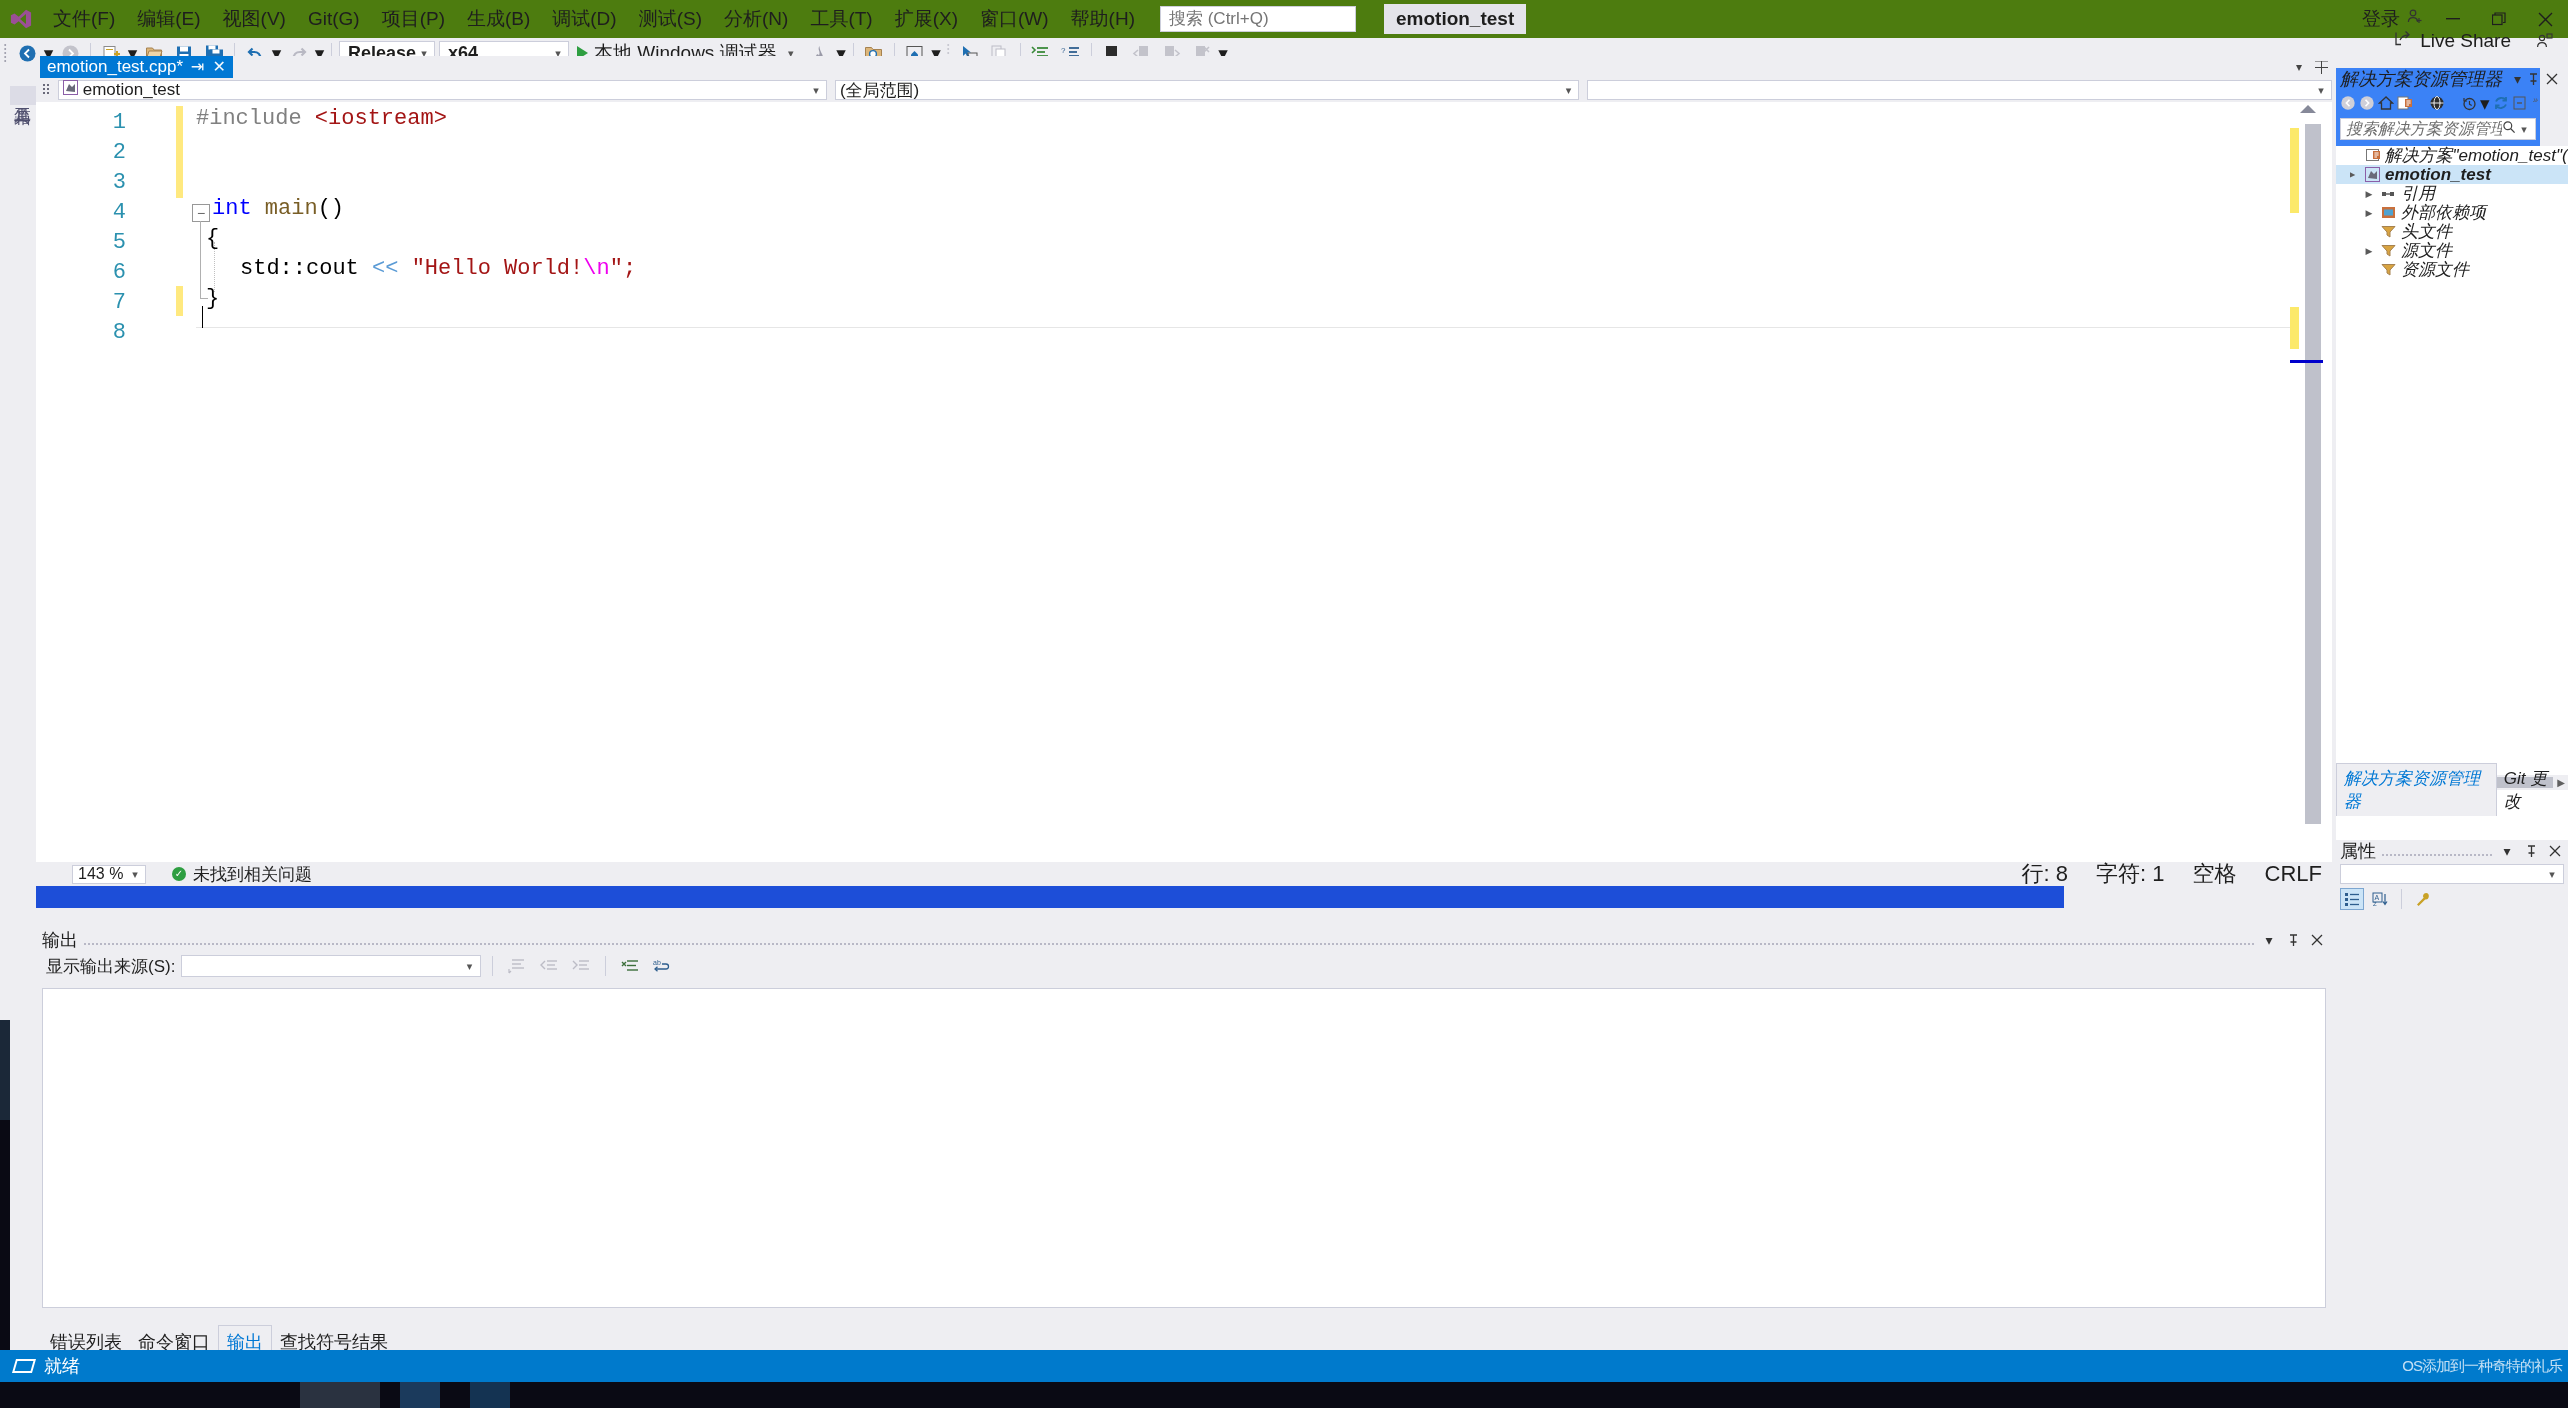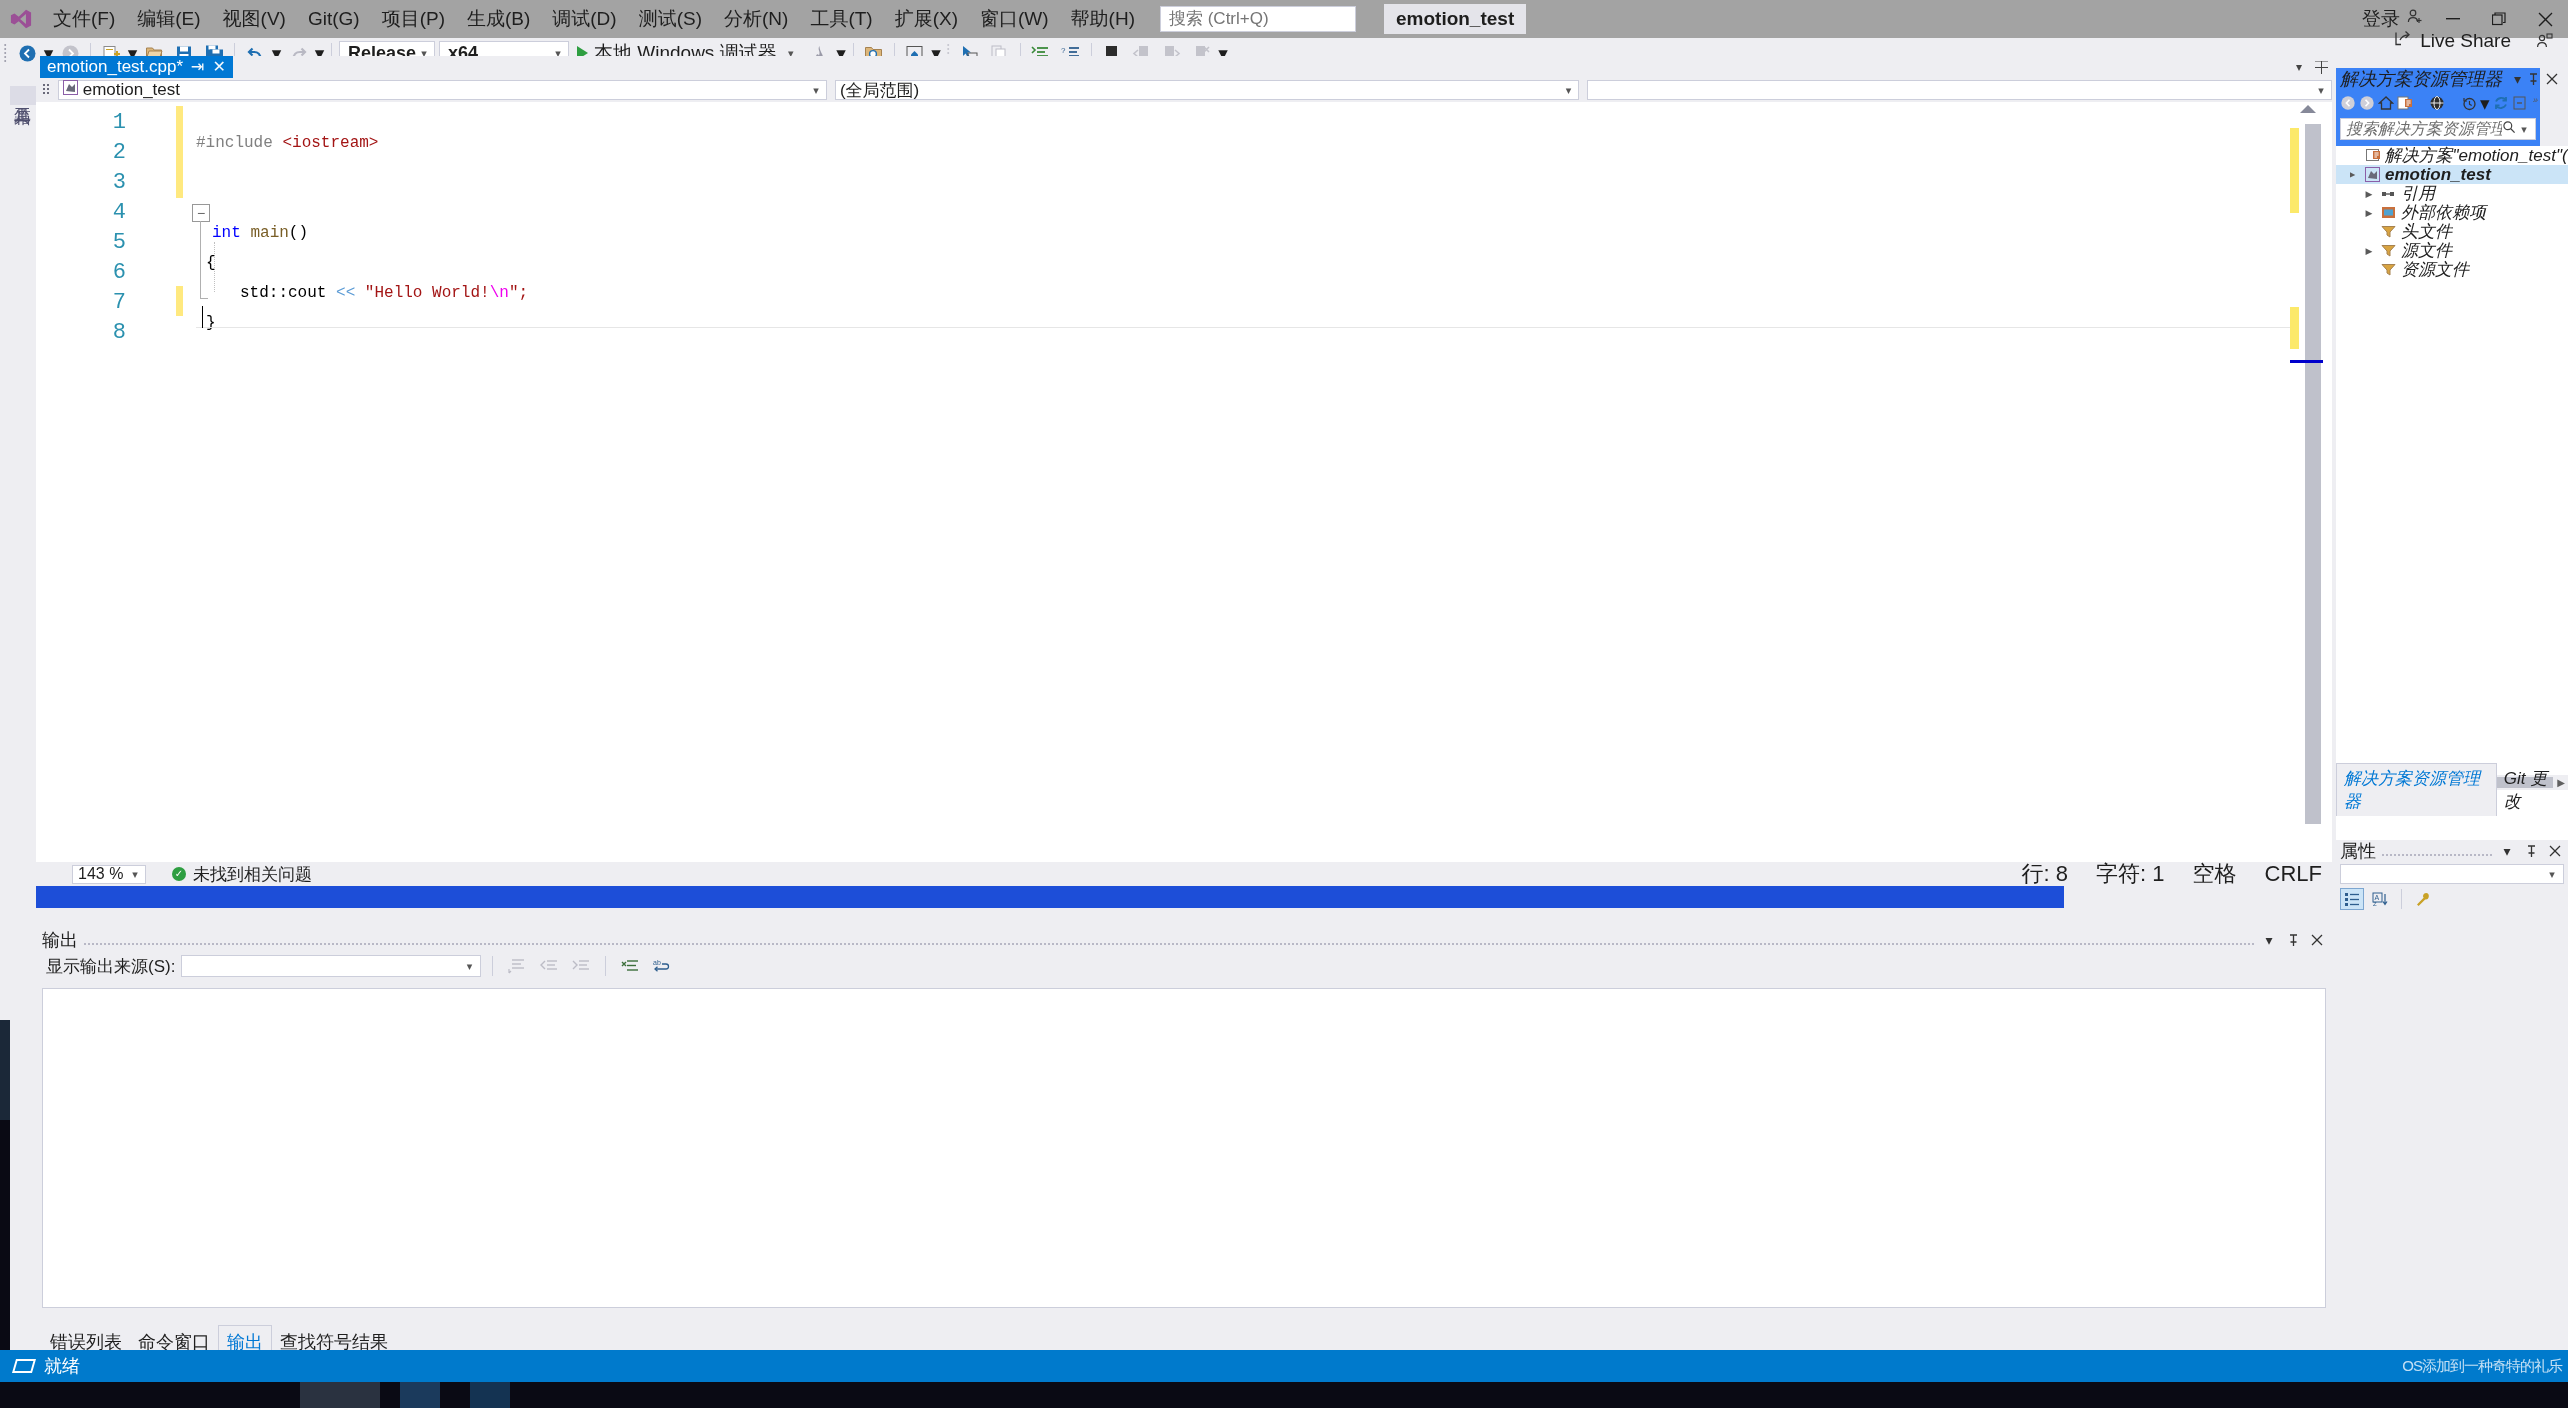--- a/index.html
+++ b/index.html
@@ -6,21 +6,21 @@
   body{
     width:2568px;height:1408px;overflow:hidden;
     background:#ECECF1;
     font-family:"Liberation Sans","DejaVu Sans",sans-serif;
     font-size:19px;color:#1e1e1e;
     -webkit-font-smoothing:antialiased;
   }
   .app{position:relative;width:2568px;height:1408px;background:#EEEEF2;}
 
   
-  .titlebar{position:absolute;left:0;top:0;width:2568px;height:38px;background:#a3a3a3;display:flex;align-items:center;}
+  .titlebar{position:absolute;left:0;top:0;width:2568px;height:38px;background:#4d7c0f;display:flex;align-items:center;}
   .vs-logo{width:42px;height:38px;display:flex;align-items:center;justify-content:center;}
   .menu{display:flex;align-items:center;height:38px;}
   .menu-item{padding:4px 11px;font-size:19px;color:#1e1e1e;line-height:22px;white-space:nowrap;cursor:default;}
   .search-box{
     margin-left:14px;width:196px;height:26px;background:#fff;border:1px solid #CCCEDB;
     display:flex;align-items:center;padding:0 6px;box-sizing:border-box;
   }
   .search-box input{border:none;outline:none;flex:1;font-size:17px;font-family:inherit;color:#6d6d6d;background:transparent;}
   .search-icon{width:16px;height:16px;flex:none;}
   .proj-chip{margin-left:28px;background:#E4E4EA;padding:4px 12px;font-size:19px;font-weight:bold;color:#1e1e1e;}
@@ -62,22 +62,22 @@
   .navbar{position:absolute;left:0;top:22px;width:2296px;height:24px;background:#EEEEF2;display:flex;align-items:center;}
   .nav-grip{width:22px;height:24px;display:flex;align-items:center;justify-content:center;}
   .nav-combo{height:20px;border:1px solid #CCCEDB;background:#fff;display:flex;align-items:center;padding:0 2px 0 4px;
              font-size:17px;box-sizing:border-box;cursor:default;gap:5px;}
   .nav-combo .cap{flex:1;white-space:nowrap;overflow:hidden;}
 
   .code-area{position:absolute;left:0;top:46px;width:2296px;height:760px;background:#fff;}
   .gutter{position:absolute;left:0;top:0;width:100px;height:760px;background:#fff;}
   .lnum{position:absolute;right:10px;font-size:22px;color:#2B91AF;font-family:"Liberation Mono","DejaVu Sans Mono",monospace;}
   .chgbar{position:absolute;left:140px;width:7px;background:#FFE97F;}
-  .codeline{position:absolute;left:160px;font-size:16px;font-family:"Liberation Mono","DejaVu Sans Mono",monospace;
-            white-space:pre;color:#000;line-height:30px;margin-top:24px;}
+  .codeline{position:absolute;left:160px;font-size:22px;font-family:"Liberation Mono","DejaVu Sans Mono",monospace;
+            white-space:pre;color:#000;line-height:30px;}
   .k-pre{color:#808080;}
   .k-inc{color:#A31515;}
   .k-kw{color:#0000FF;}
   .k-fn{color:#795E26;}
   .k-str{color:#A31515;}
   .k-esc{color:#EE00EE;}
   .k-op{color:#5B9BD5;}
   .k-id{color:#000;}
   .fold-box{position:absolute;width:16px;height:16px;border:1px solid #989898;background:#fff;
             display:flex;align-items:center;justify-content:center;font-size:14px;color:#666;line-height:1;cursor:pointer;}

